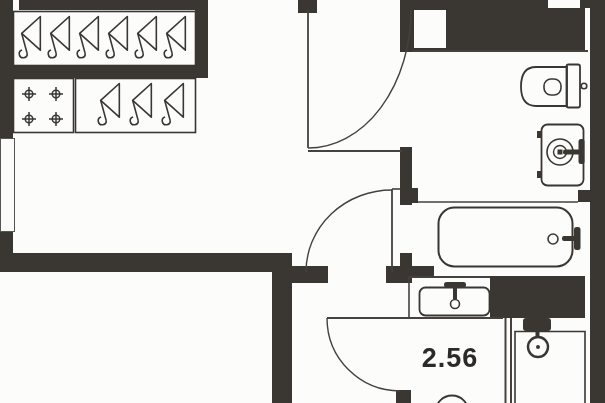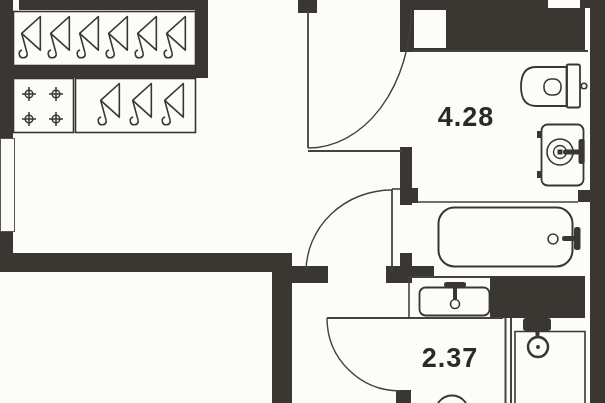--- a/index.html
+++ b/index.html
@@ -181,15 +181,14 @@
       <path class="fx" stroke-width="1.6" d="M 515 403 L 515 331.5 L 585 331.5 L 585 403"></path>
       <rect class="fill" x="523" y="318" width="28" height="13" rx="3"></rect>
       <rect class="fill" x="535.5" y="330" width="4" height="8"></rect>
       <circle class="fx" stroke-width="2.4" cx="538" cy="347" r="10"></circle>
       <circle class="fill" cx="538" cy="347" r="2"></circle>
     </g>
 
     <circle class="fx" stroke-width="1.8" cx="452" cy="412" r="16.5"></circle>
   </svg>
 
-  <div class="room-label" style="left:466px;top:117px">4.28</div>
-  <div class="room-label" style="left:450px;top:358px">2.37</div>
+  <div class="room-label" style="left:450px;top:358px">2.56</div>
 </div>
 
 </body></html>

